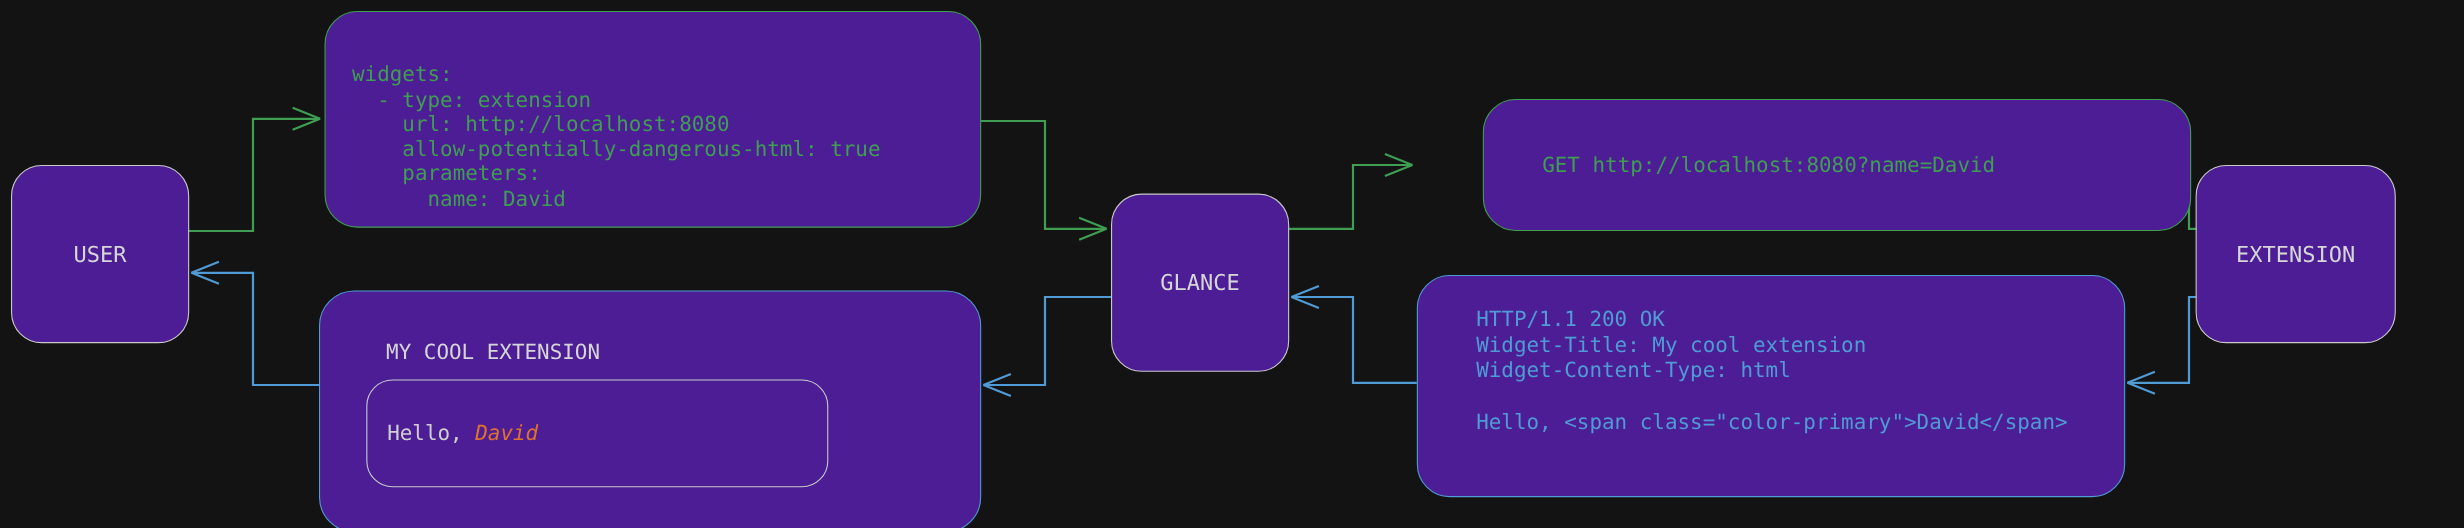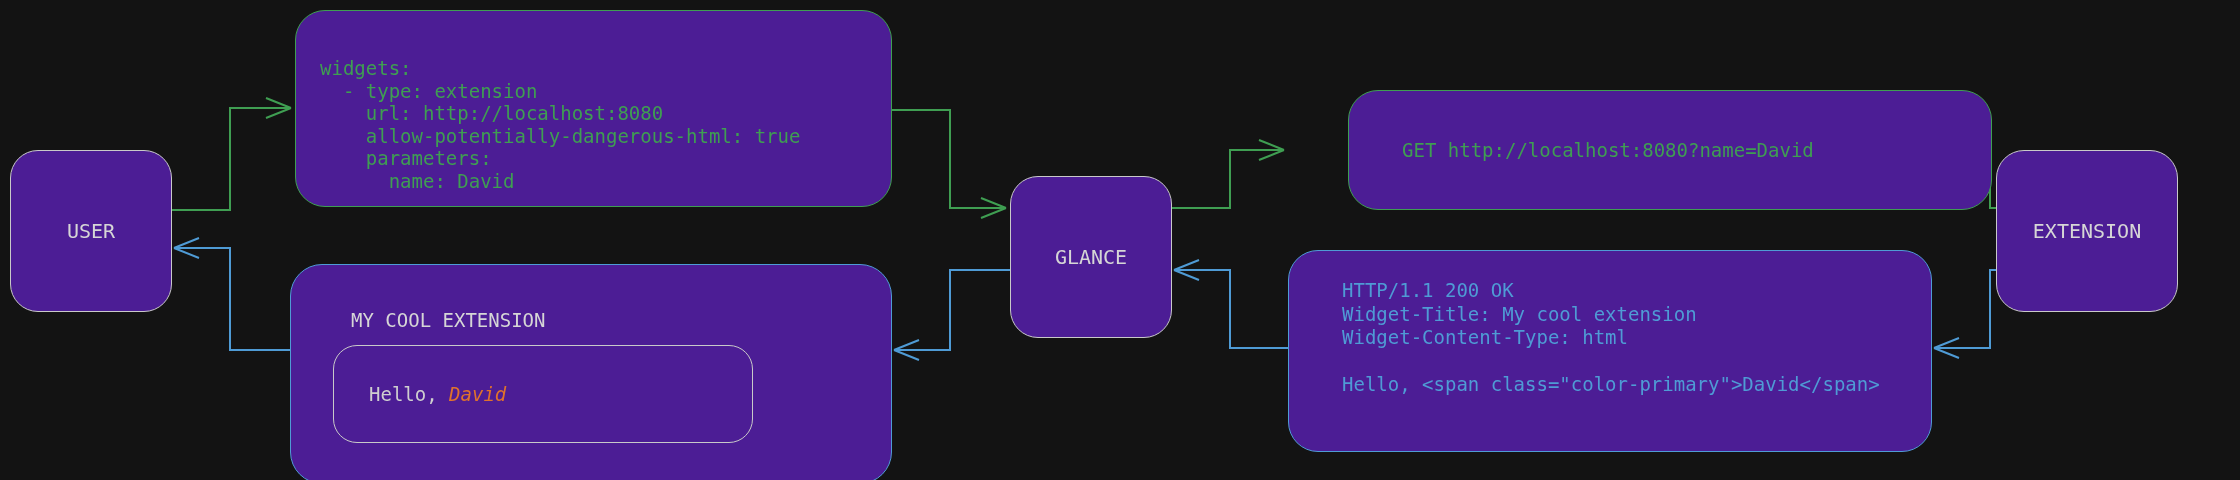--- a/index.html
+++ b/index.html
@@ -58,21 +58,21 @@
 
   .widget-title {
     position:absolute; left:60px; top:44px;
     color:#d6d6d6; font-size:19px;
   }
   .widget-render {
     position:absolute; left:42px; top:80px;
     width:420px; height:98px;
     border:1.5px solid #c9c9c9; border-radius:24px;
     display:flex; align-items:center;
-    padding-left:35px; box-sizing:border-box;
+    padding-left:18px; box-sizing:border-box;
     font-size:19px; color:#cfcfcf;
     white-space:pre;
   }
   .widget-render .name { color:#e0722c;font-style:italic; }
 </style>
 </head>
 <body>
 
 <svg class="wires" viewBox="0 0 2240 480">
 

